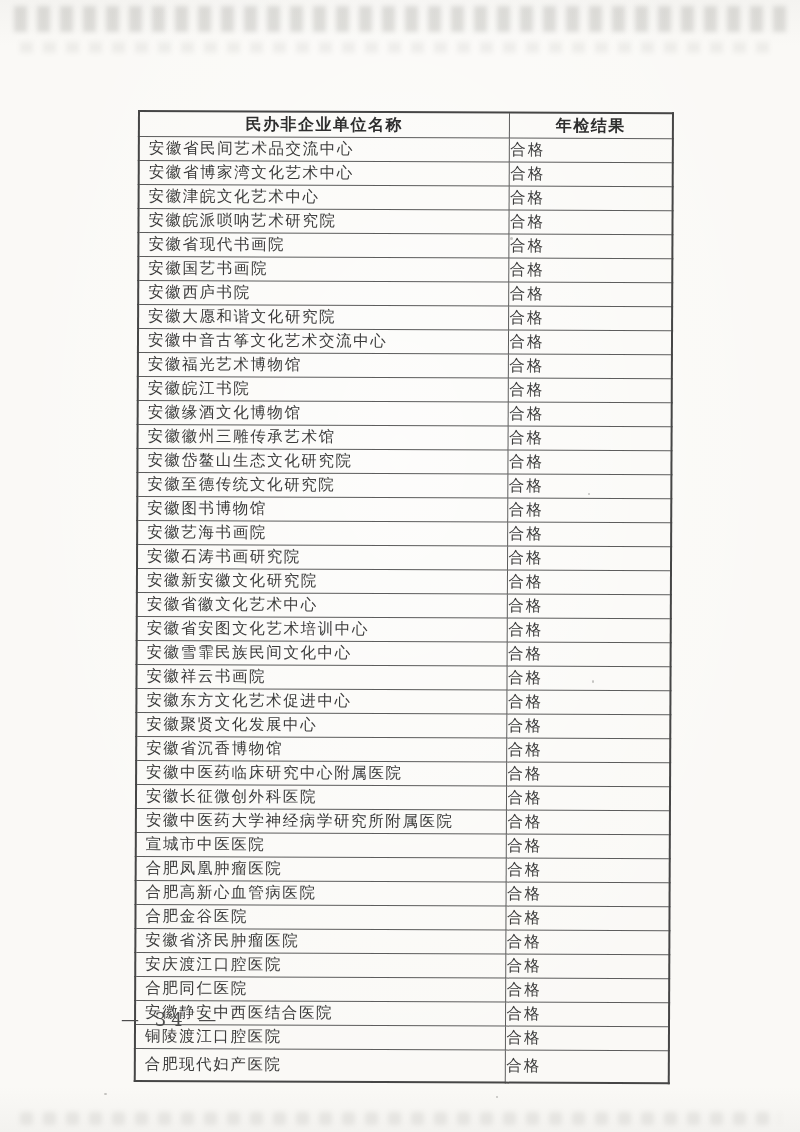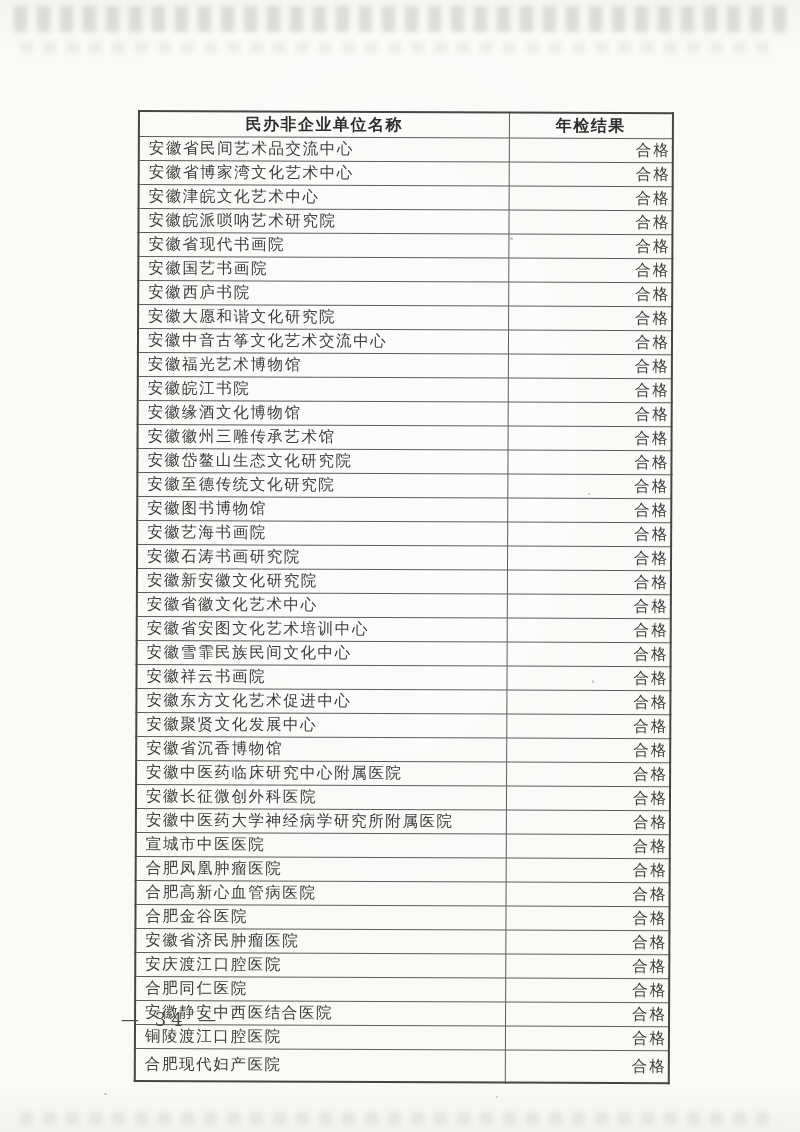--- a/index.html
+++ b/index.html
@@ -65,21 +65,21 @@
     height: 21px;
     font-size: 15.5px;
     color: #3b3b3b;
   }
   td.name {
     text-align: left;
     padding-left: 9px;
     letter-spacing: 1.6px;
   }
   td.result {
-    text-align: right;
+    text-align: left;
     letter-spacing: 2px;
   }
   tbody tr:last-child td { height: 29px; }
 
   .page-number {
     position: absolute;
     left: 121px;
     top: 1009px;
     font-size: 18px;
     letter-spacing: 5px;

